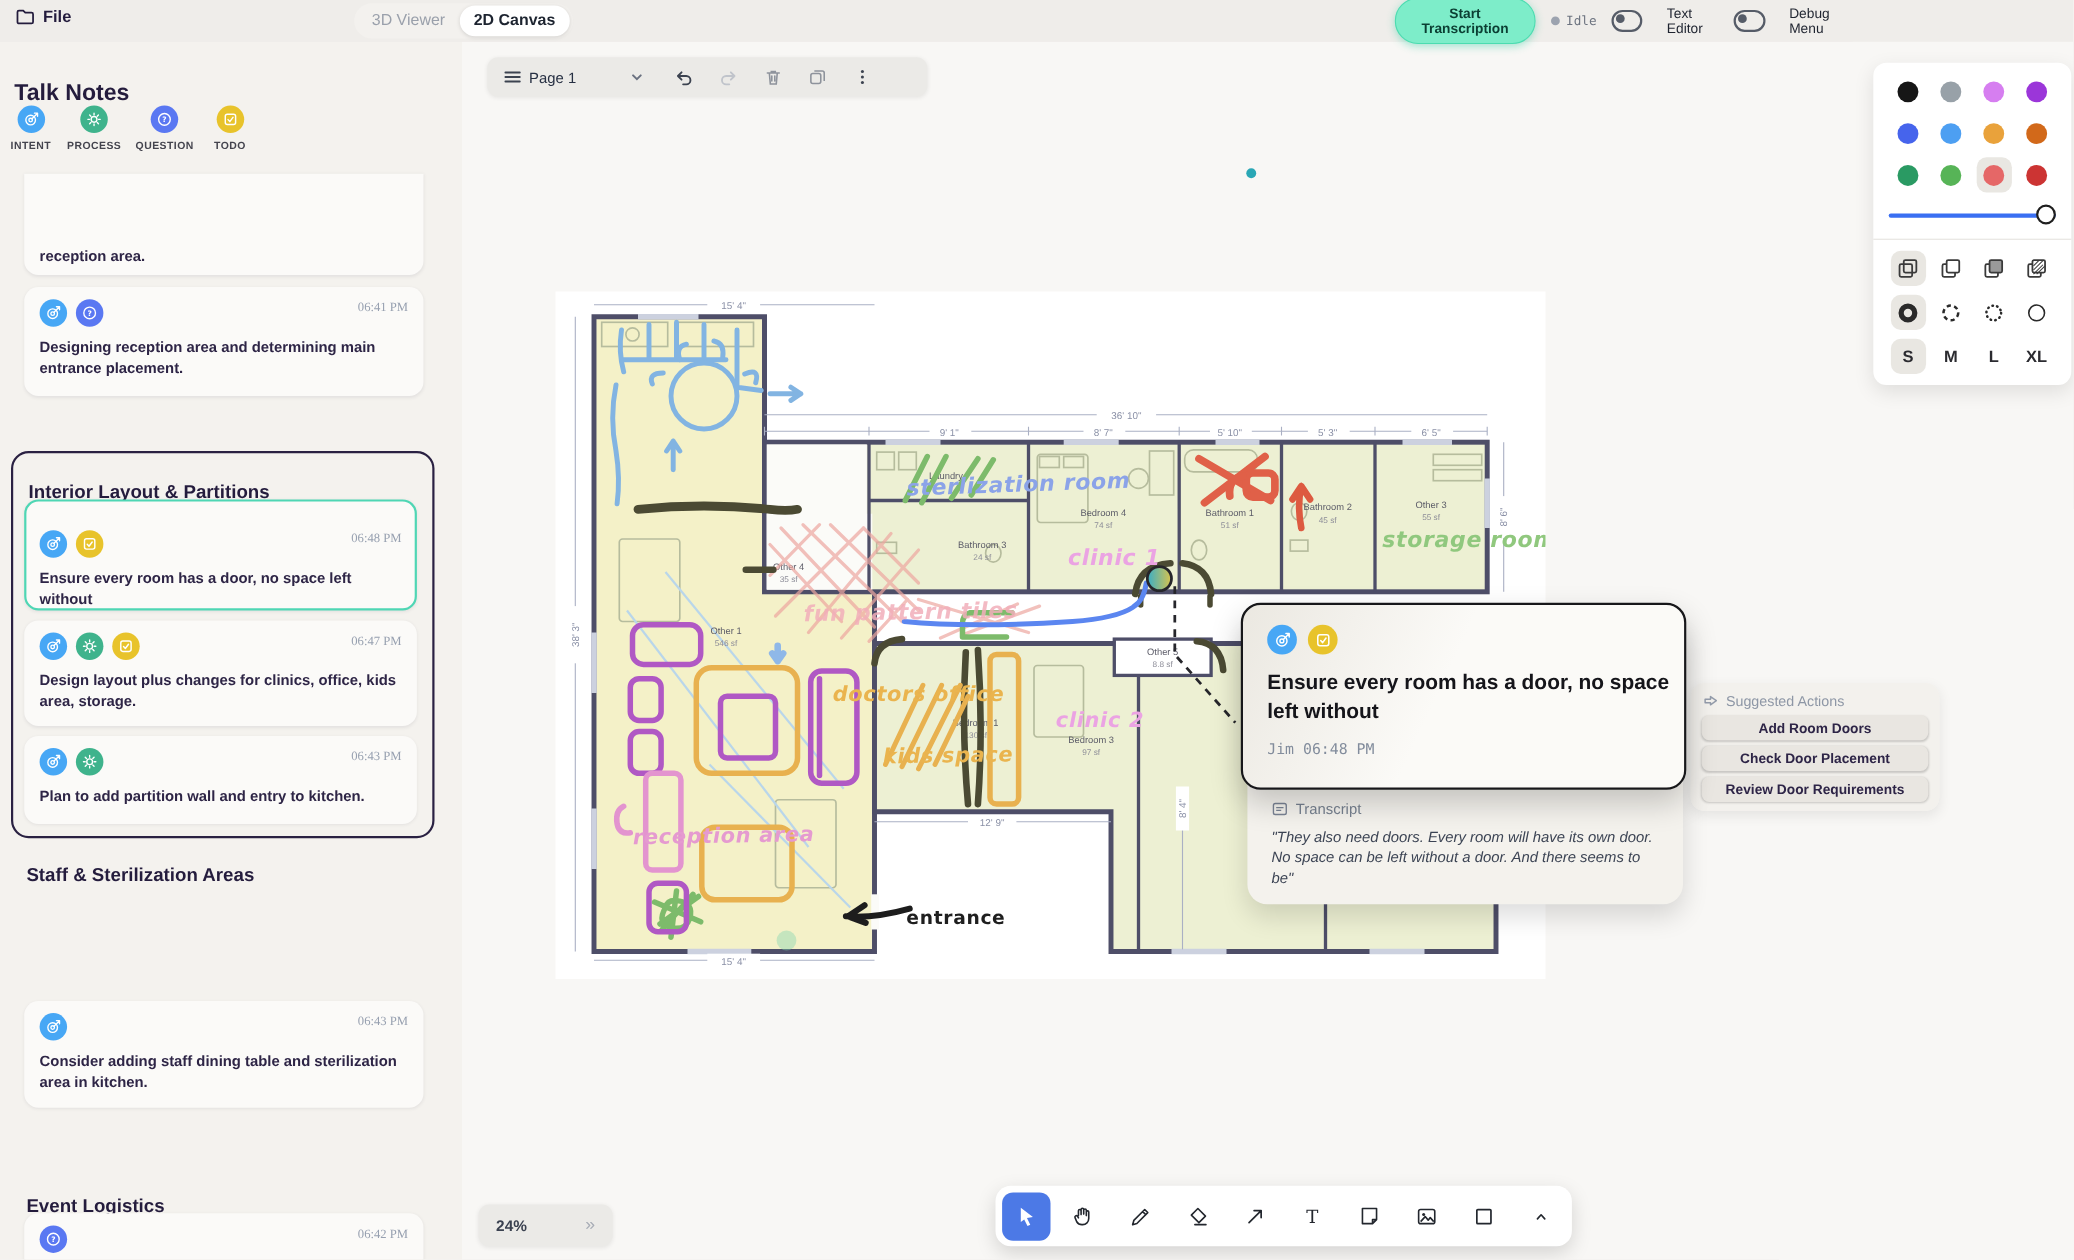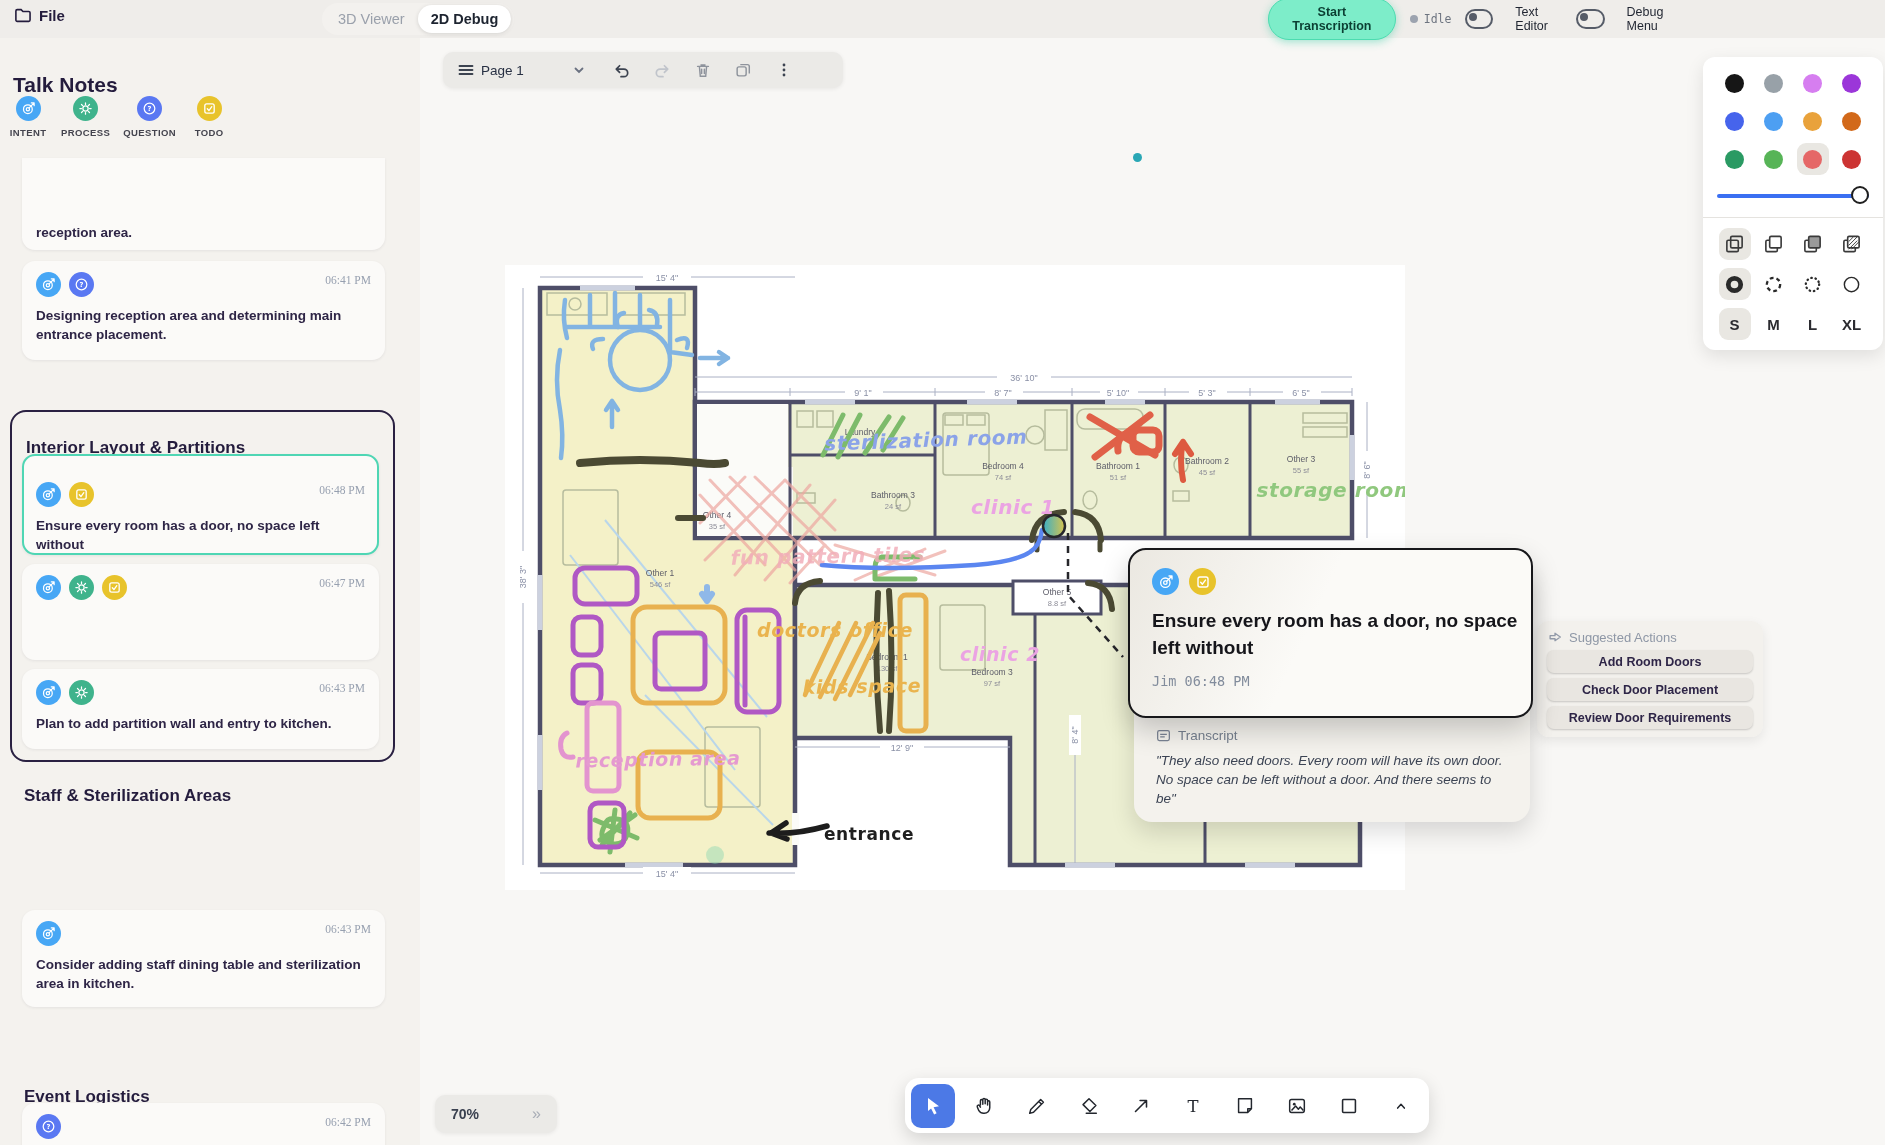--- a/index.html
+++ b/index.html
@@ -113,21 +113,21 @@
 
 <header class="topbar">
   <div class="file-btn">
     <svg width="17" height="17" viewBox="0 0 18 18">
       <path d="M2 4.2a1.4 1.4 0 0 1 1.4-1.4h4.1l2 2h6.1a1.4 1.4 0 0 1 1.4 1.4v7.6a1.4 1.4 0 0 1-1.4 1.4H3.4A1.4 1.4 0 0 1 2 13.8Z" fill="none" stroke="#241c3d" stroke-width="1.7"></path>
     </svg>
     <span>File</span>
   </div>
   <nav class="tabs">
     <span class="tab">3D Viewer</span>
-    <span class="tab active">2D Debug</span>
+    <span class="tab active">2D Canvas</span>
   </nav>
   <div class="top-right">
     <button class="start-btn">Start Transcription</button>
     <span class="idle">
       <span class="idle-dot"></span>
       <span>Idle</span>
     </span>
     <span class="toggle-wrap">
       <span class="toggle">
           <span class="knob"></span>
@@ -253,20 +253,21 @@
             </span>
           <span class="nicon todo">
               <svg width="15" height="15" viewBox="0 0 24 24" fill="none" stroke="#fff" stroke-width="2.1" stroke-linecap="round" stroke-linejoin="round">
                 <rect x="4.5" y="4.5" width="15" height="15" rx="3"></rect>
                 <path d="M8.5 12.4l2.6 2.9 4.6-6.2"></path>
               </svg>
             </span>
         </div>
         <span class="time">06:47 PM</span>
       </div>
+      <div class="ntext">Design layout plus changes for clinics, office, kids area, storage.</div>
     </div>
     <div class="card" style="top:257px;height:80px">
       <div class="row">
         <div class="icons">
           <span class="nicon intent">
               <svg width="15" height="15" viewBox="0 0 24 24" fill="none" stroke="#fff" stroke-width="2" stroke-linecap="round">
                 <circle cx="11" cy="13" r="7"></circle>
                 <circle cx="11" cy="13" r="2.6"></circle>
                 <path d="M13 11 21 3M21 3h-4.5M21 3v4.5"></path>
               </svg>
@@ -740,21 +741,21 @@
     <span class="style-wrap">
         <span class="size-letter">L</span>
       </span>
     <span class="style-wrap">
         <span class="size-letter">XL</span>
       </span>
   </div>
 </div>
 
 <div class="zoom-pill">
-  <span class="lvl">70%</span>
+  <span class="lvl">24%</span>
   <span class="more">»</span>
 </div>
 
 <div class="b-toolbar">
   <span class="tool active">
     <svg width="22" height="22" viewBox="0 0 22 22">
         <path d="M6 3 17 11.3 11.6 12.3 14.6 18.3 12.1 19.6 9.1 13.6 6 16 Z" fill="#fff"></path>
       </svg>
   </span>
   <span class="tool">

